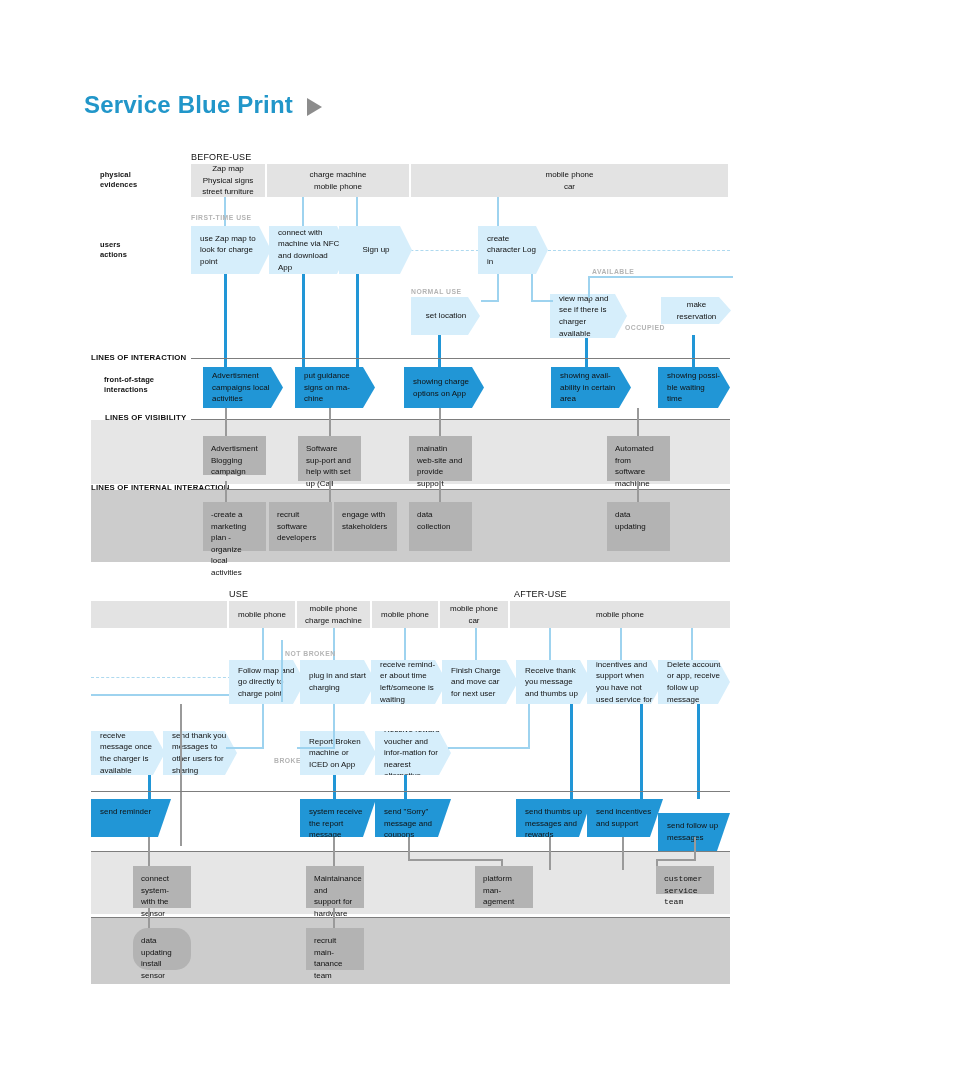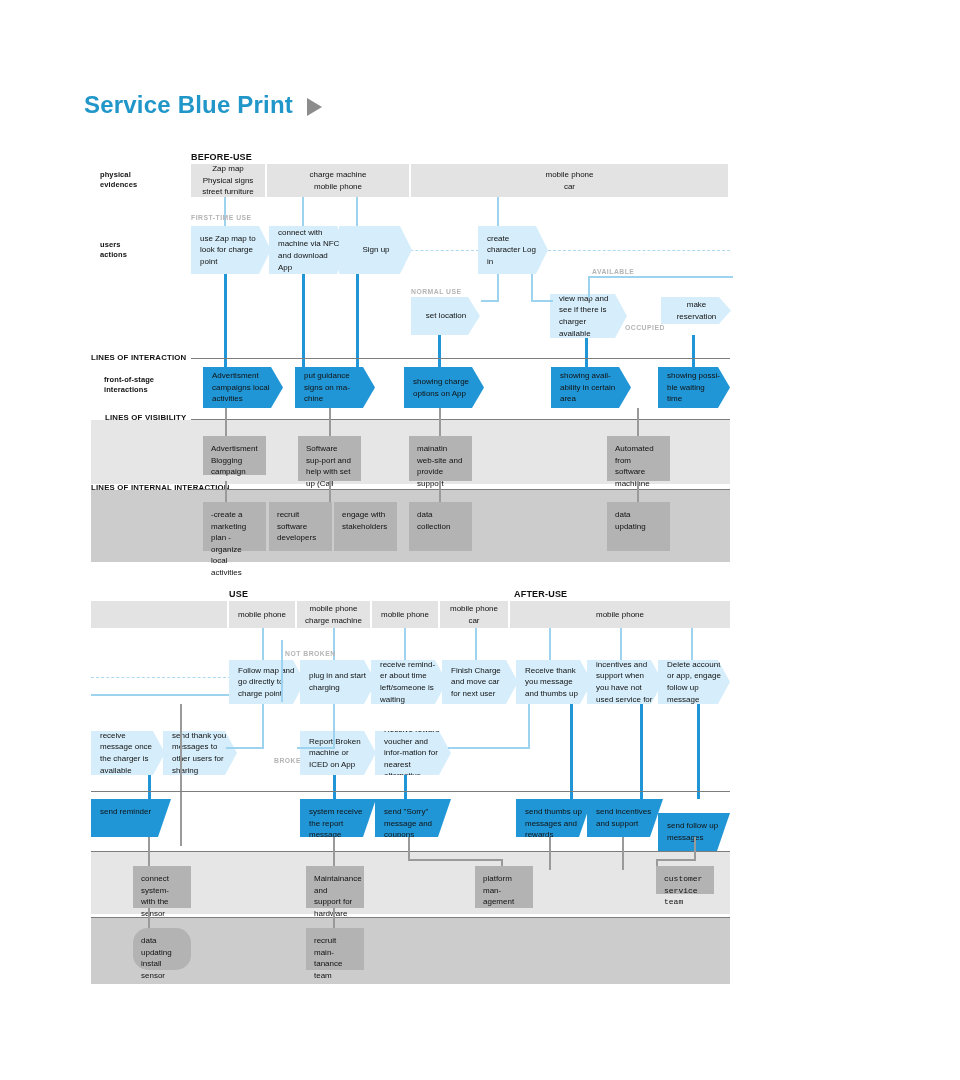--- a/index.html
+++ b/index.html
@@ -23,21 +23,21 @@
   .divider{position:absolute;height:1px;background:#7d7d7d;}
 
   
   .band-light{position:absolute;background:#e6e6e6;}
   .band-mid{position:absolute;background:#cccccc;}
 
   
   .evidence{position:absolute;background:#e3e3e3;display:flex;align-items:center;justify-content:center;text-align:center;font-size:8px;line-height:1.45;color:#111;}
 
   
-  .phase{position:absolute;font-size:9px;font-weight:bold;color:#111;letter-spacing:.2px;}
+  .phase{position:absolute;font-size:9px;font-weight:normal;color:#111;letter-spacing:.2px;}
 
   
   .state{position:absolute;font-size:6.8px;font-weight:bold;color:#b4b4b4;letter-spacing:.5px;white-space:nowrap;}
 
   
   .chev{position:absolute;display:flex;align-items:center;box-sizing:border-box;
         padding:6px 8px 6px 9px;font-size:8px;line-height:1.45;color:#111;}
   .chev.pale{background:#d6eefb;clip-path:polygon(0 0, calc(100% - 12px) 0, 100% 50%, calc(100% - 12px) 100%, 0 100%);}
   .chev.blue{background:#2196d6;clip-path:polygon(0 0, calc(100% - 12px) 0, 100% 50%, calc(100% - 12px) 100%, 0 100%);}
   .chev.center{justify-content:center;text-align:center;}
@@ -288,21 +288,21 @@
   <div class="chev pale" style="left:442px;top:660px;width:76px;height:44px;">
     <span class="txt">Finish Charge and move car for next user</span>
   </div>
   <div class="chev pale" style="left:516px;top:660px;width:76px;height:44px;">
     <span class="txt">Receive thank you message and thumbs up</span>
   </div>
   <div class="chev pale" style="left:587px;top:660px;width:76px;height:44px;">
     <span class="txt">Receive incentives and support when you have not used service for 3+ months</span>
   </div>
   <div class="chev pale" style="left:658px;top:660px;width:72px;height:44px;">
-    <span class="txt">Delete account or app, engage follow up message</span>
+    <span class="txt">Delete account or app, receive follow up message</span>
   </div>
 
   <div class="chev pale" style="left:91px;top:731px;width:74px;height:44px;">
     <span class="txt">receive message once the charger is available</span>
   </div>
   <div class="chev pale" style="left:163px;top:731px;width:74px;height:44px;">
     <span class="txt">send thank you messages to other users for sharing</span>
   </div>
   <div class="chev pale" style="left:300px;top:731px;width:76px;height:44px;">
     <span class="txt">Report Broken machine or ICED on App</span>

